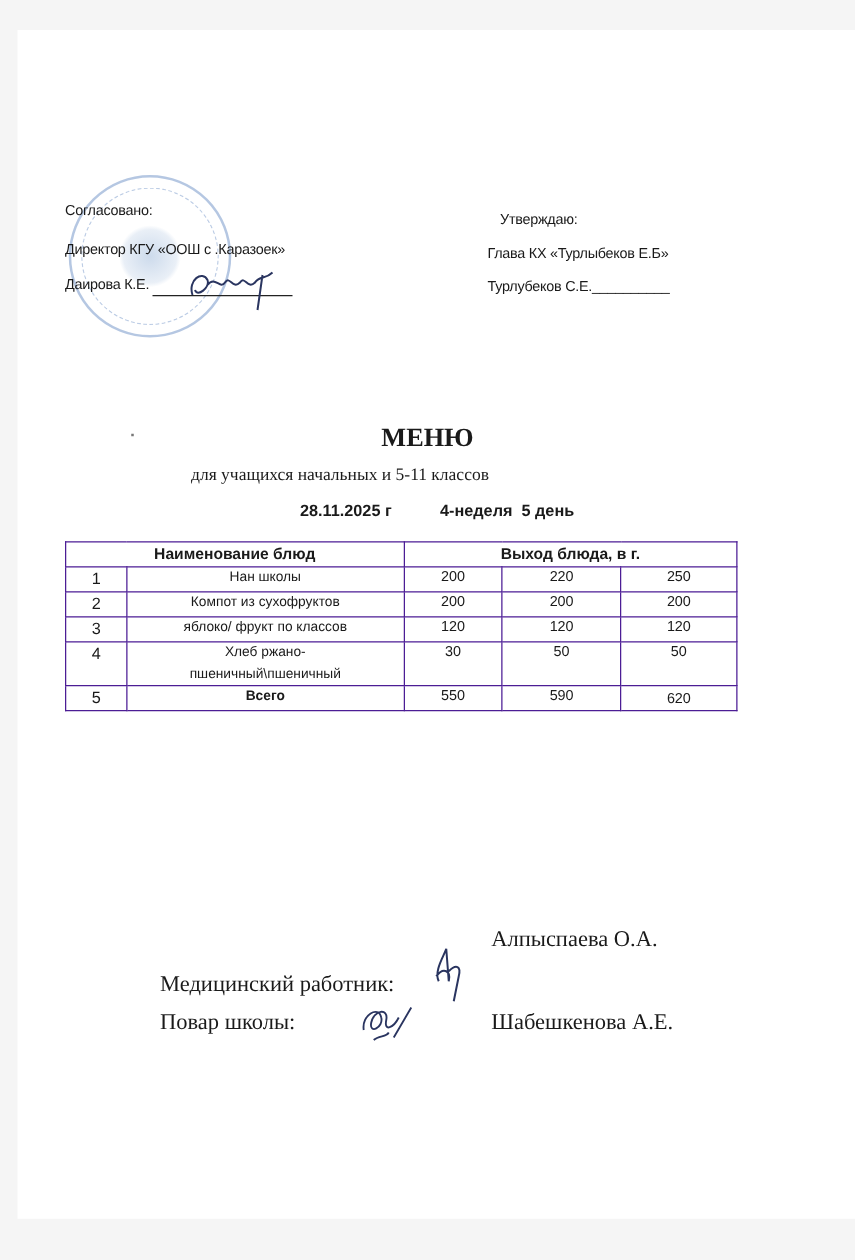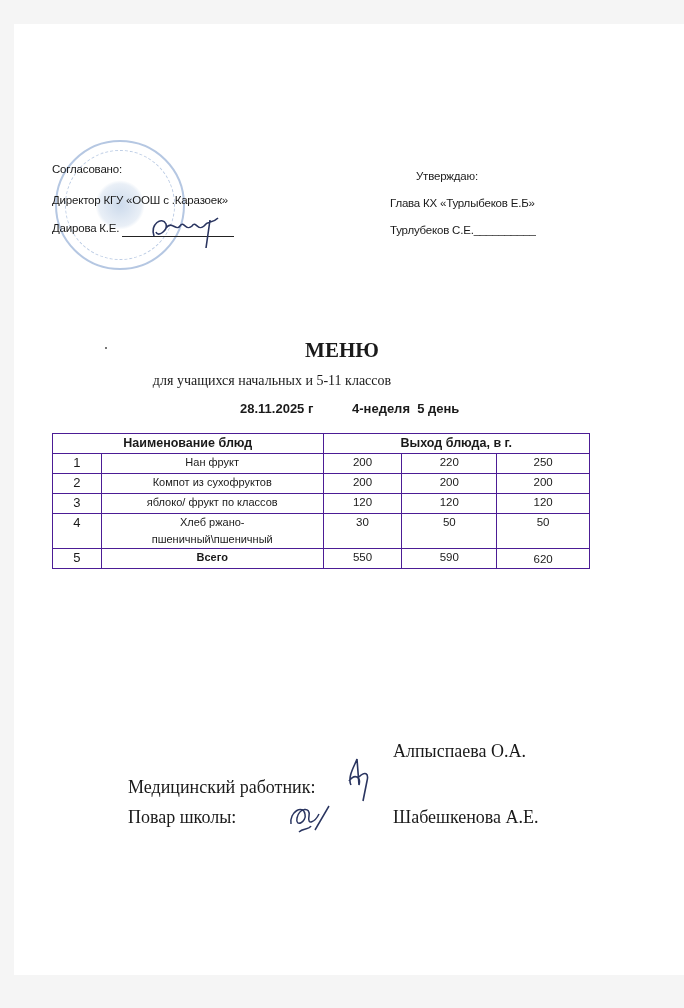--- a/index.html
+++ b/index.html
@@ -70,21 +70,21 @@
 <div class="stamp"></div>
 
 <div class="abs cal" style="left:52px; top:163px;">Согласовано:</div>
 <div class="abs cal" style="left:52px; top:194px;">Директор КГУ «ООШ с .Каразоек»</div>
 <div class="abs cal" style="left:52px; top:222px;">Даирова К.Е.</div>
 <div class="sig-line" style="left:122px; top:236px; width:112px;"></div>
 <svg class="abs" style="left:148px; top:210px;" width="80" height="40">
   <path d="M6 26 C2 14, 14 6, 18 14 C20 20, 10 28, 8 22 M18 18 C24 10, 28 22, 32 16 C36 10, 38 22, 44 16 C48 10, 50 22, 56 16 C60 10, 64 14, 70 8 M62 10 L58 38" stroke="#2a3560" stroke-width="1.6" fill="none"></path>
 </svg>
 
-<div class="abs cal" style="left:416px; top:170px;text-align:right;">Утверждаю:</div>
+<div class="abs cal" style="left:400px; top:170px;text-align:right;">Утверждаю:</div>
 <div class="abs cal" style="left:390px; top:197px;">Глава КХ «Турлыбеков Е.Б»</div>
 <div class="abs cal" style="left:390px; top:224px;">
   <span>Турлубеков С.Е.</span><span>__________</span>
 </div>
 
 <div class="abs" style="left:105px; top:347px; width:2px; height:2px; background:#777;"></div>
 
 <div class="abs title" style="left:0; width:684px; top:338px; text-align:center;">МЕНЮ</div>
 <div class="abs subtitle" style="left:0; width:544px; top:373px; text-align:center;">для учащихся начальных и 5-11 классов</div>
 <div class="abs dateline" style="left:240px; top:401px;">28.11.2025 г</div>
@@ -98,21 +98,21 @@
     <col style="width:95px">
     <col style="width:93px">
   </colgroup>
   <tbody>
       <tr>
     <th colspan="2">Наименование блюд</th>
     <th colspan="3">Выход блюда, в г.</th>
   </tr>
   <tr style="height:20px;">
     <td class="num">1</td>
-    <td>Нан фрукт</td>
+    <td>Нан школы</td>
     <td class="val">200</td>
     <td class="val">220</td>
     <td class="val">250</td>
   </tr>
   <tr style="height:20px;">
     <td class="num">2</td>
     <td>Компот из сухофруктов</td>
     <td class="val">200</td>
     <td class="val">200</td>
     <td class="val">200</td>

